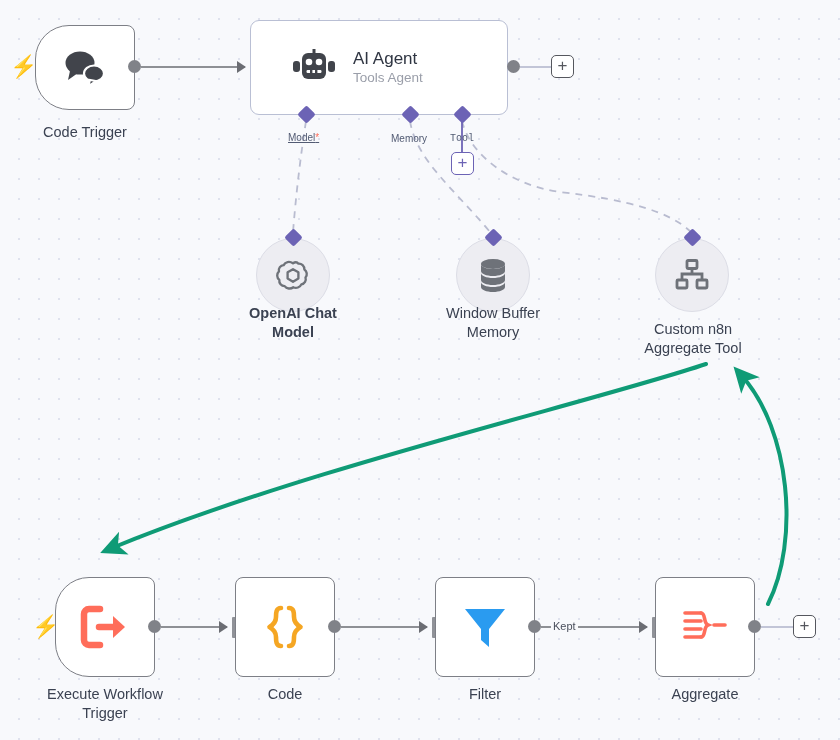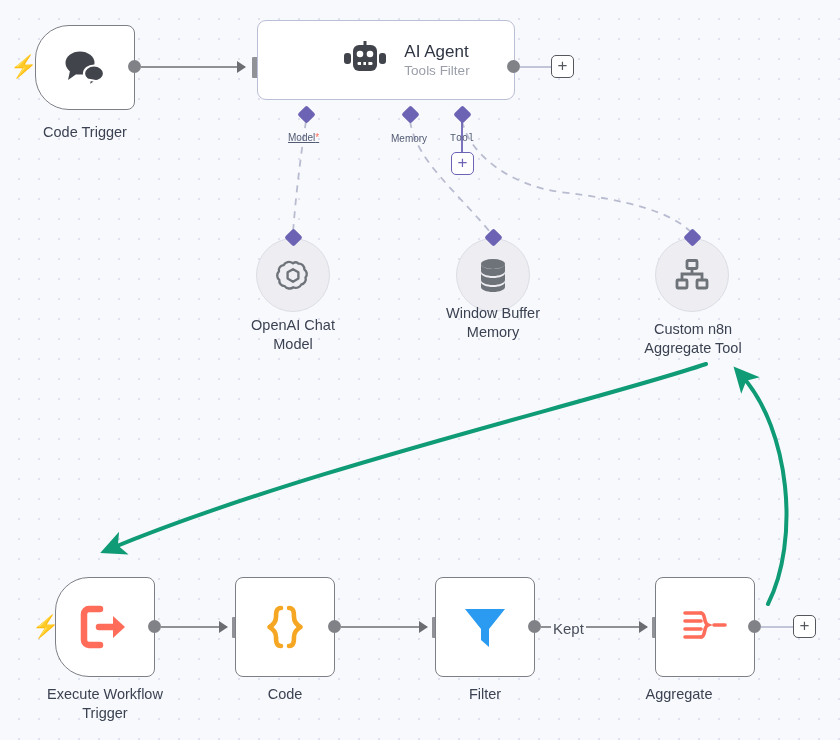--- a/index.html
+++ b/index.html
@@ -82,21 +82,21 @@
     font-family: "Liberation Sans", sans-serif; white-space: nowrap;
   }
   .req { color: #ff6d5a; }
 
   .bolt { position: absolute; color: #ff6d5a; font-size: 22px; line-height: 22px; }
 
   
   .agent-title { font-size: 17px; color: #2f3542; line-height: 20px; }
   .agent-sub { font-size: 13.5px; color: #9a9ea9; line-height: 17px; }
   .kept {
-    position: absolute; font-size: 15px; color: #4a4f5c;
+    position: absolute; font-size: 11px; color: #4a4f5c;
     background: #f8f9fc; padding: 0 2px;
     font-family: "Liberation Sans", sans-serif;
     text-align: center;
   }
 </style>
 </head>
 <body>
 
 <div id="canvas">
 
@@ -139,35 +139,35 @@
         <path d="M29,32 L27.5,38 L35,33 Z" fill="#41444b" stroke="#fff" stroke-width="2"></path>
       </svg>
     </div>
     <div class="dot" style="left:128px; top:60px;"></div>
     <div class="arrowtip" style="left:237px; top:61px;"></div>
     <div class="label" style="left:5px; top:123px; width:160px;">Code Trigger</div>
   </div>
 
   <div class="node">
     <div class="inport" style="left:252px; top:57px;"></div>
-    <div class="box agent" style="left:257px; top:20px; width:258px; height:80px; justify-content:center;">
+    <div class="box agent" style="left:250px; top:20px; width:258px; height:95px; justify-content:flex-start;">
       <svg width="46" height="38" viewBox="0 0 46 38" style="margin-left:40px;">
         <rect x="11" y="4" width="24" height="26" rx="6" fill="#41444b"></rect>
         <rect x="2" y="12" width="7" height="11" rx="3" fill="#41444b"></rect>
         <rect x="37" y="12" width="7" height="11" rx="3" fill="#41444b"></rect>
         <rect x="21.5" y="0" width="3" height="5" fill="#41444b"></rect>
         <circle cx="18" cy="13" r="3.3" fill="#fff"></circle>
         <circle cx="28" cy="13" r="3.3" fill="#fff"></circle>
         <rect x="15.5" y="21" width="15" height="3" rx="1.2" fill="#fff"></rect>
         <rect x="19" y="21" width="2.4" height="3" fill="#41444b"></rect>
         <rect x="24" y="21" width="2.4" height="3" fill="#41444b"></rect>
       </svg>
       <div style="margin-left:16px;">
         <div class="agent-title">AI Agent</div>
-        <div class="agent-sub">Tools Filter</div>
+        <div class="agent-sub">Tools Agent</div>
       </div>
     </div>
     <div class="dot" style="left:507px; top:60px;"></div>
     <div class="plusbtn" style="left:551px; top:55px;">+</div>
 
     <div class="diamond" style="left:300px; top:108px;"></div>
     <div class="diamond" style="left:404px; top:108px;"></div>
     <div class="diamond" style="left:456px; top:108px;"></div>
 
     <div class="porttext" style="left:288px; top:132px;text-decoration:underline;">
@@ -185,21 +185,21 @@
       <svg width="36" height="36" viewBox="0 0 40 40">
         <g fill="none" stroke="#6e7279" stroke-width="2.6" stroke-linejoin="round" stroke-linecap="round">
           <path d="M20,7 C16,4.2 11.5,5.4 9.6,9 C6.1,9.2 3.6,12.5 4.4,16 C1.7,18.6 1.8,23 4.8,25.4
                    C4.3,29 7,32.3 10.7,32.3 C12.9,35.3 17.3,36 20.3,33.6 C23.6,35.3 27.8,33.8 29.3,30.4
                    C32.9,29.7 35,26.1 33.9,22.8 C36.2,20.1 35.6,15.8 32.6,13.8 C32.8,10.1 29.6,7 25.9,7.4
                    C24.5,5.3 22.2,5.4 20,7 Z"></path>
           <path d="M20,13.5 L26,17 L26,24 L20,27.5 L14,24 L14,17 Z"></path>
         </g>
       </svg>
     </div>
-    <div class="label" style="left:213px; top:316px; width:160px;">OpenAI Chat
+    <div class="label" style="left:213px; top:304px; width:160px;font-weight:bold;">OpenAI Chat
 Model</div>
   </div>
 
   <div class="node">
     <div class="diamond" style="left:487px; top:231px; z-index:2;"></div>
     <div class="circle" style="left:456px; top:238px;">
       <svg width="34" height="36" viewBox="0 0 34 36">
         <g fill="#6e7279">
           <ellipse cx="17" cy="7" rx="12" ry="5"></ellipse>
           <path d="M5,7 L5,14 C5,16.8 10.4,19 17,19 C23.6,19 29,16.8 29,14 L29,7
@@ -283,16 +283,16 @@
           <path d="M4,16 L20,16"></path>
           <path d="M4,24 L20,24"></path>
           <path d="M4,32 L20,32"></path>
           <path d="M20,8 C25,8 22,18 27,20 C22,22 25,32 20,32"></path>
           <path d="M33,20 L44,20"></path>
         </g>
       </svg>
     </div>
     <div class="dot" style="left:748px; top:620px;"></div>
     <div class="plusbtn" style="left:793px; top:615px;">+</div>
-    <div class="label" style="left:599px; top:685px; width:160px;">Aggregate</div>
+    <div class="label" style="left:625px; top:685px; width:160px;">Aggregate</div>
   </div>
 
 </div>
 
 </body></html>

